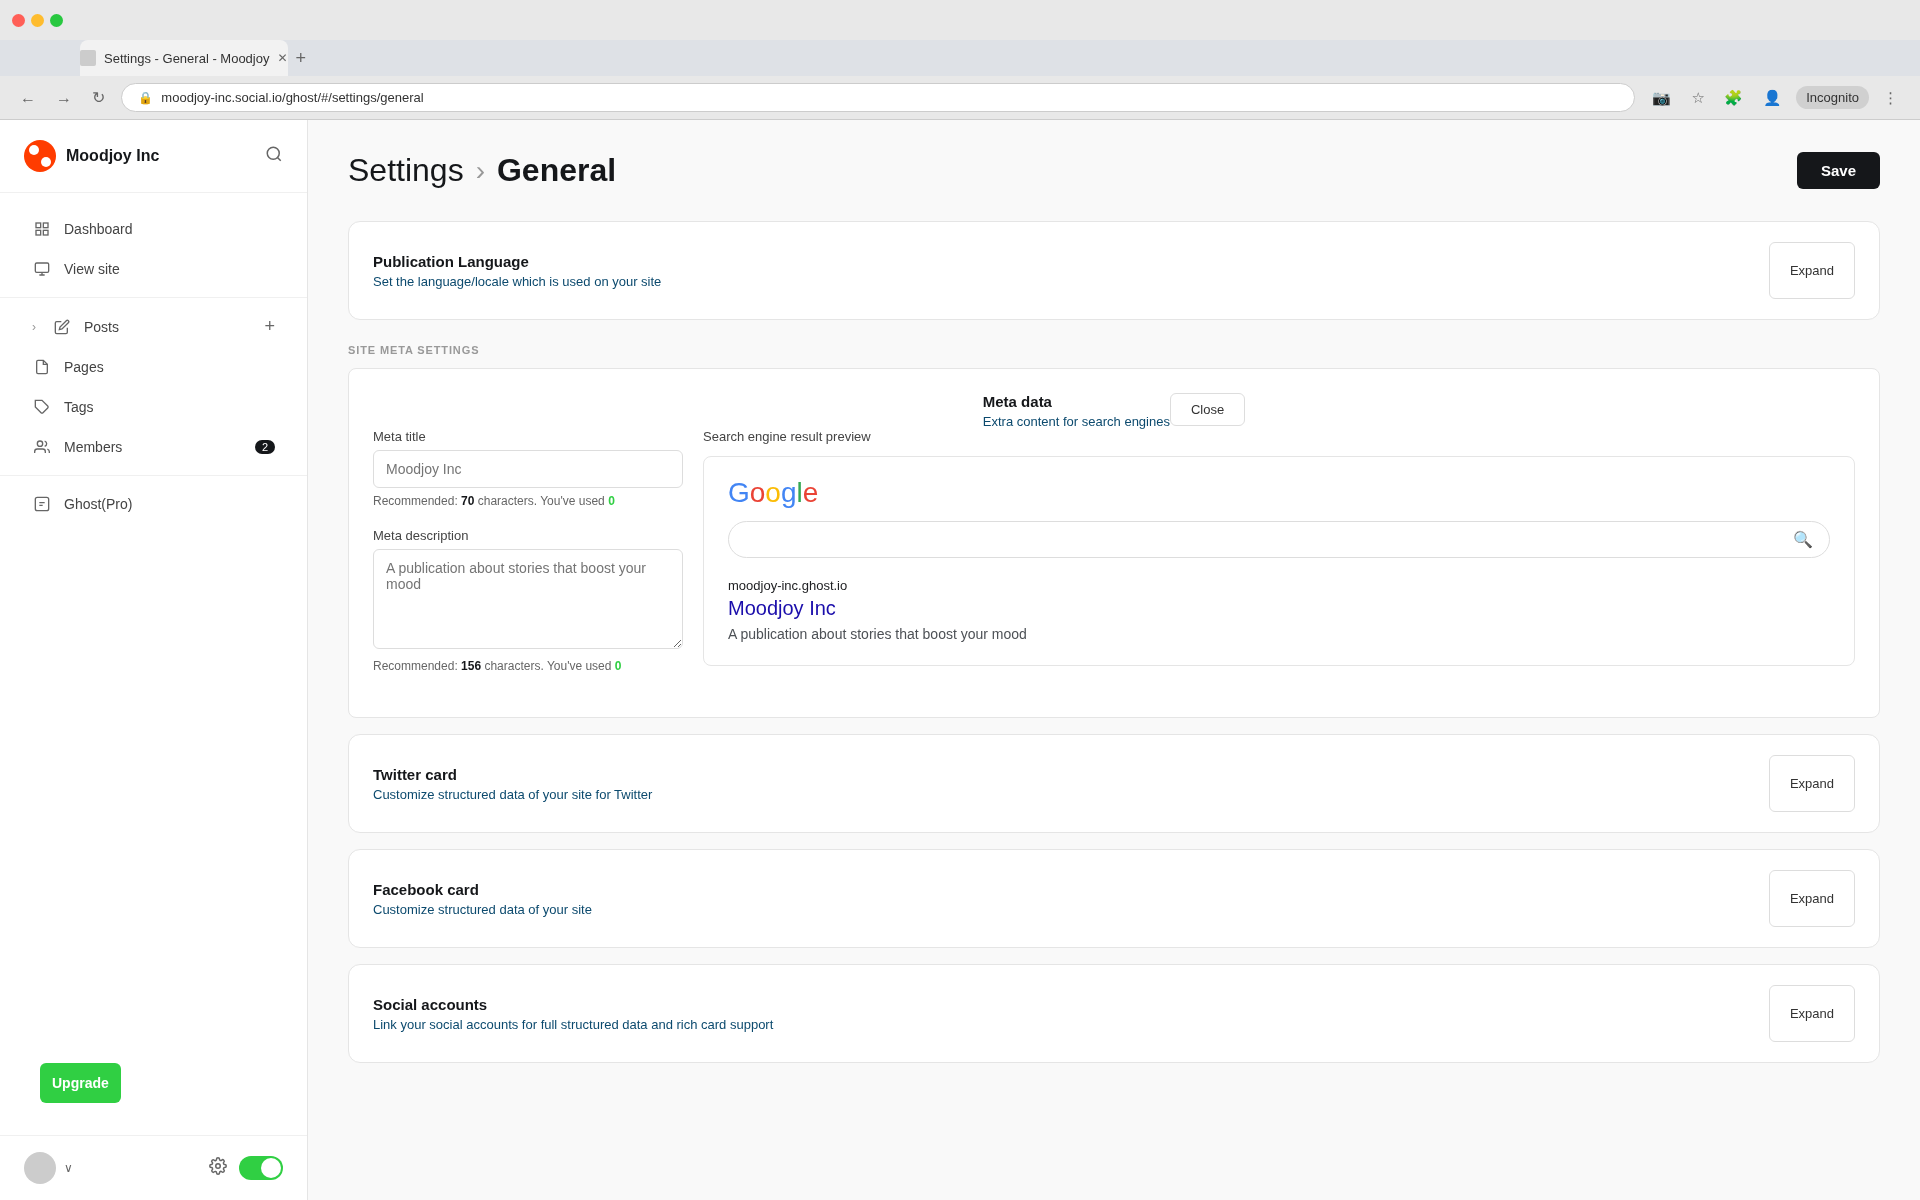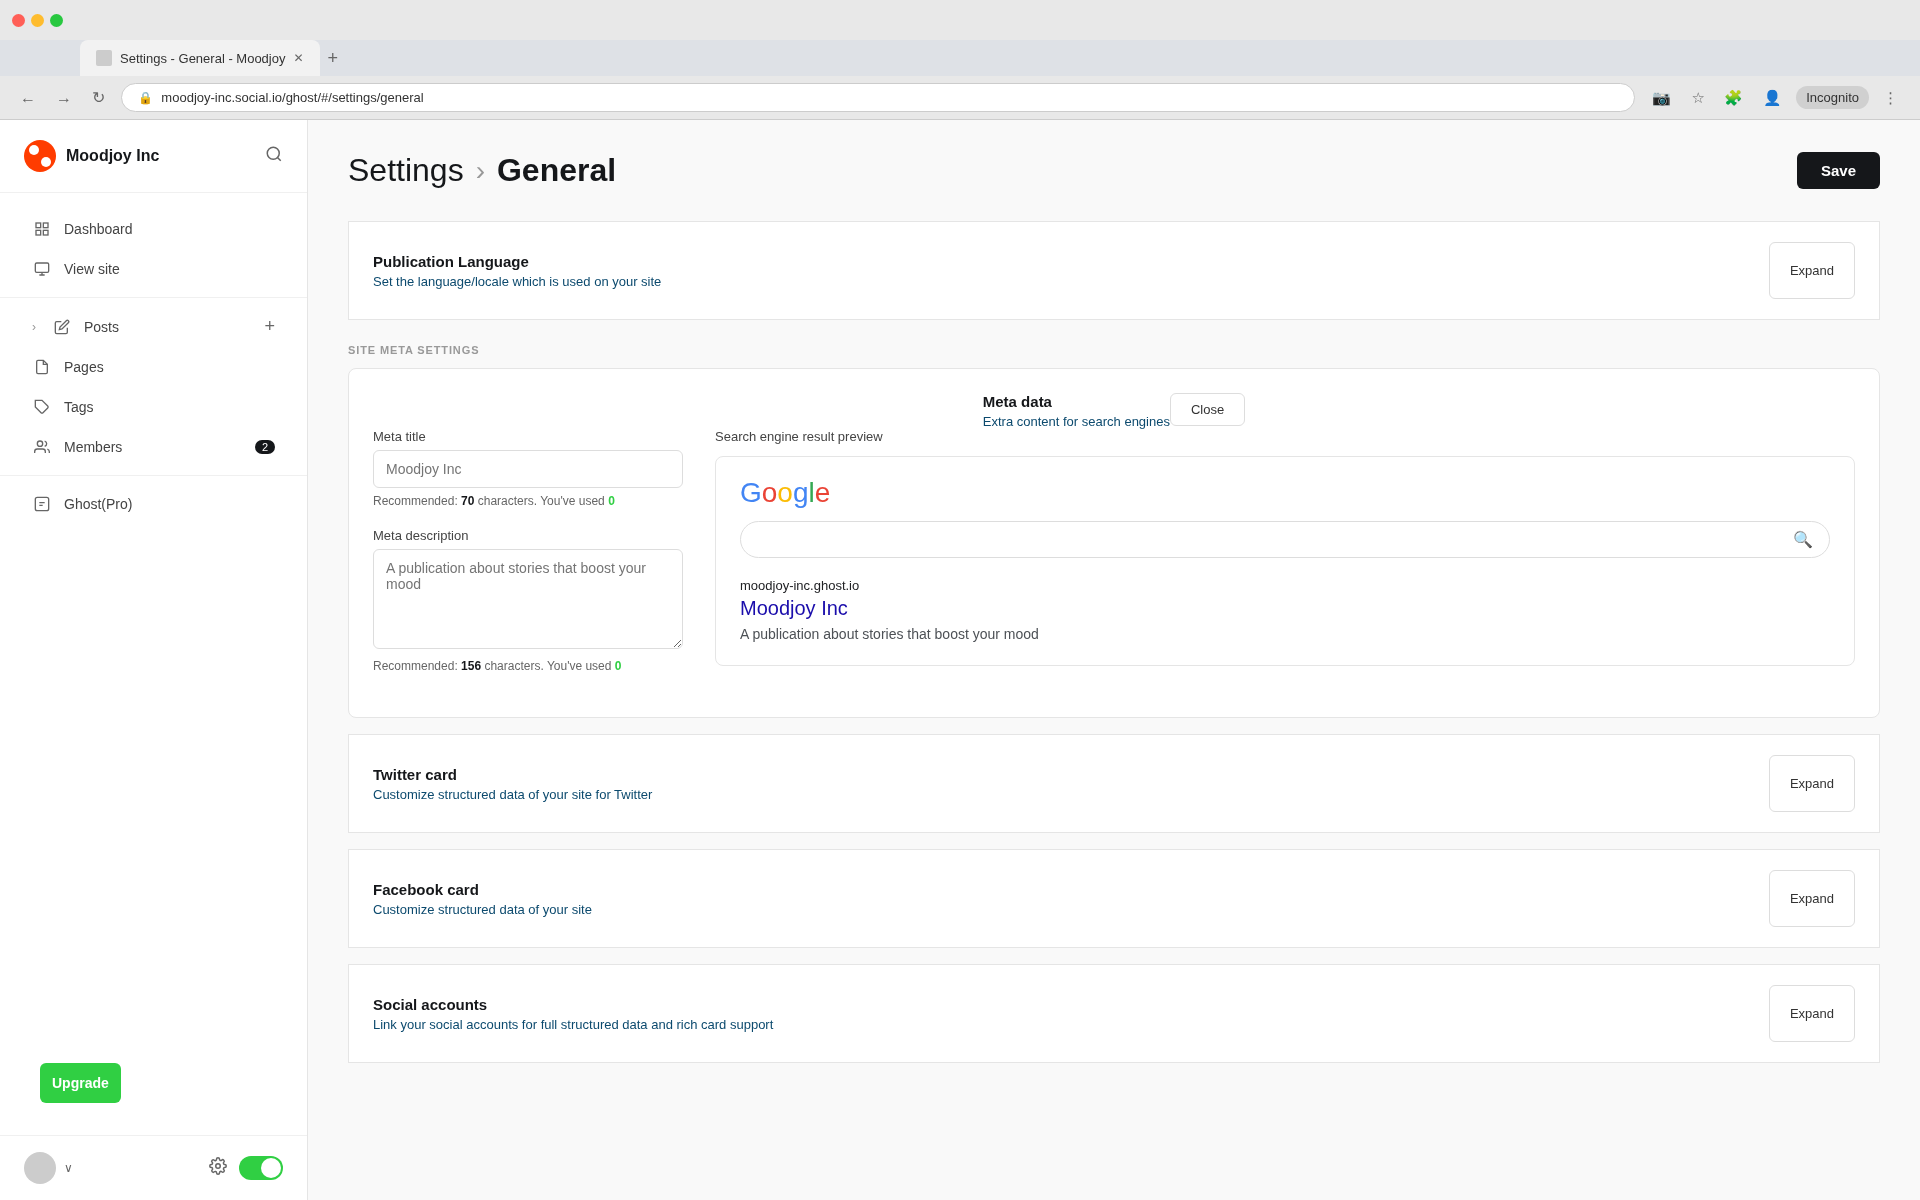--- a/index.html
+++ b/index.html
@@ -7,21 +7,21 @@
 
     
     .browser-chrome { background: #e8e8e8; flex-shrink: 0; }
     .title-bar { display: flex; align-items: center; padding: 8px 12px; gap: 8px; height: 40px; }
     .traffic-lights { display: flex; gap: 6px; align-items: center; }
     .traffic-light { width: 13px; height: 13px; border-radius: 50%; }
     .tl-red { background: #ff5f57; }
     .tl-yellow { background: #febc2e; }
     .tl-green { background: #28c840; }
     .tab-bar { display: flex; align-items: center; padding: 0 80px; height: 36px; background: #dee1e6; }
-    .tab { display: flex; align-items: center; gap: 8px; background: #f2f2f2; border-radius: 8px 8px 0 0; padding: 0 16px; height: 36px; font-size: 13px; color: #333; min-width: 200px; }
+    .tab { display: flex; align-items: center; gap: 8px; background: #f2f2f2; border-radius: 8px 8px 0 0; padding: 0 0; height: 36px; font-size: 13px; color: #333; min-width: 200px; }
     .tab-favicon { width: 16px; height: 16px; border-radius: 2px; background: #ccc; }
     .tab-close { margin-left: auto; color: #666; cursor: pointer; font-size: 12px; }
     .new-tab { background: none; border: none; font-size: 18px; color: #666; cursor: pointer; margin-left: 8px; }
 
     .address-bar { display: flex; align-items: center; padding: 6px 16px; gap: 12px; height: 44px; background: #e8e8e8; border-bottom: 1px solid #ccc; }
     .nav-btn { background: none; border: none; cursor: pointer; color: #666; font-size: 16px; padding: 4px; border-radius: 4px; }
     .address-input { flex: 1; background: white; border: 1px solid #ccc; border-radius: 20px; padding: 6px 16px; font-size: 14px; color: #333; display: flex; align-items: center; gap: 8px; }
     .lock-icon { color: #666; font-size: 12px; }
     .address-text { font-size: 13px; color: #333; }
     .browser-actions { display: flex; gap: 8px; align-items: center; margin-left: auto; }
@@ -66,34 +66,34 @@
     .main { flex: 1; background: #f9f9f9; overflow-y: auto; padding: 32px 40px; }
 
     .page-header { display: flex; align-items: center; justify-content: space-between; margin-bottom: 32px; }
     .page-title-group { display: flex; align-items: center; gap: 12px; }
     .page-section-label { font-size: 32px; color: #15171a; font-weight: 400; }
     .breadcrumb-arrow { font-size: 28px; color: #999; }
     .page-title { font-size: 32px; font-weight: 700; color: #15171a; }
     .save-btn { background: #15171a; color: white; border: none; border-radius: 6px; padding: 10px 24px; font-size: 15px; font-weight: 600; cursor: pointer; }
 
     
-    .card { background: white; border: 1px solid #e5e5e5; border-radius: 0; margin-bottom: 16px; overflow: hidden; }
+    .card { background: white; border: 1px solid #e5e5e5; border-radius: 12px; margin-bottom: 16px; overflow: hidden; }
     .card-header { display: flex; align-items: center; justify-content: space-between; padding: 20px 24px; }
     .card-info { }
     .card-title { font-size: 15px; font-weight: 600; color: #15171a; margin-bottom: 4px; }
     .card-desc { font-size: 13px; color: #0c4a6e; }
     .expand-btn { background: none; border: 1px solid #ddd; border-radius: 6px; padding: 20px 20px; font-size: 13px; font-weight: 500; color: #333; cursor: pointer; background: white; }
     .close-btn { background: none; border: 1px solid #ddd; border-radius: 6px; padding: 8px 20px; font-size: 13px; font-weight: 500; color: #333; cursor: pointer; background: white; }
 
     .section-label { font-size: 11px; font-weight: 700; color: #999; letter-spacing: 0.08em; text-transform: uppercase; margin: 24px 0 12px; }
 
     
     .meta-card { background: white; border: 1px solid #e5e5e5; border-radius: 8px; margin-bottom: 16px; padding: 24px; }
     .meta-card-header { display: flex; align-items: flex-start; justify-content: center; }
-    .meta-content { display: flex; gap: 32px; }
+    .meta-content { display: flex; gap: 20px; }
     .meta-form { flex: 0 0 310px; }
     .meta-preview { flex: 1; }
 
     .form-group { margin-bottom: 20px; }
     .form-label { font-size: 13px; font-weight: 500; color: #444; margin-bottom: 6px; display: block; }
     .form-input { width: 100%; border: 1px solid #ddd; border-radius: 6px; padding: 10px 12px; font-size: 14px; color: #333; background: white; outline: none; }
     .form-textarea { width: 100%; border: 1px solid #ddd; border-radius: 6px; padding: 10px 12px; font-size: 14px; color: #333; background: white; outline: none; resize: vertical; min-height: 100px; font-family: inherit; }
     .form-hint { font-size: 12px; color: #666; margin-top: 6px; }
     .form-hint strong { color: #15171a; }
     .count-badge { color: #30cf43; font-weight: 600; }

